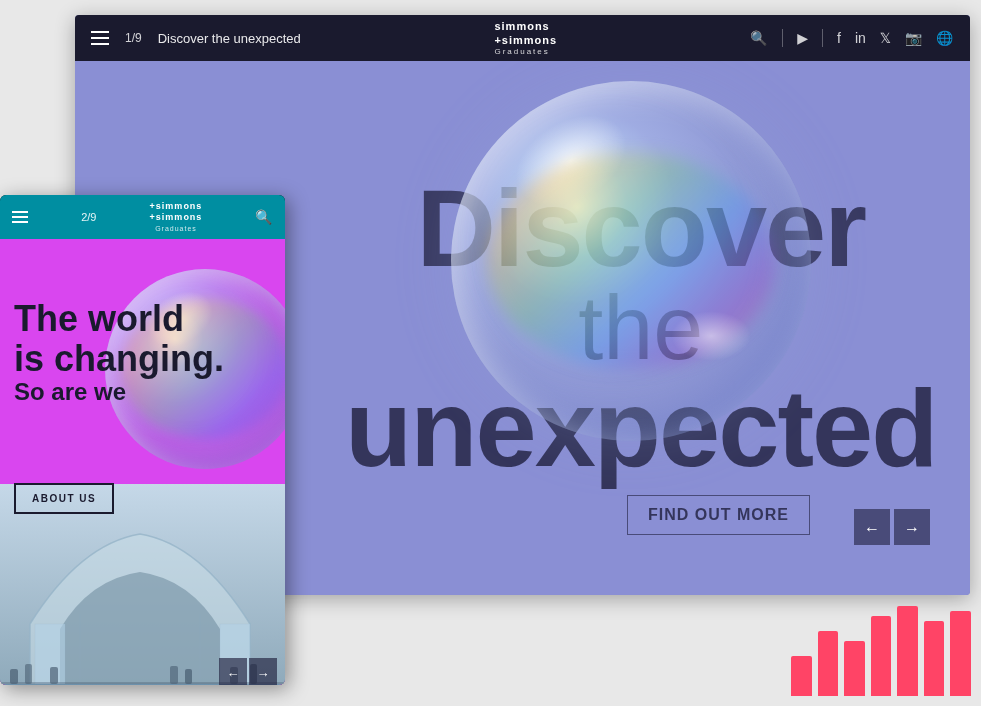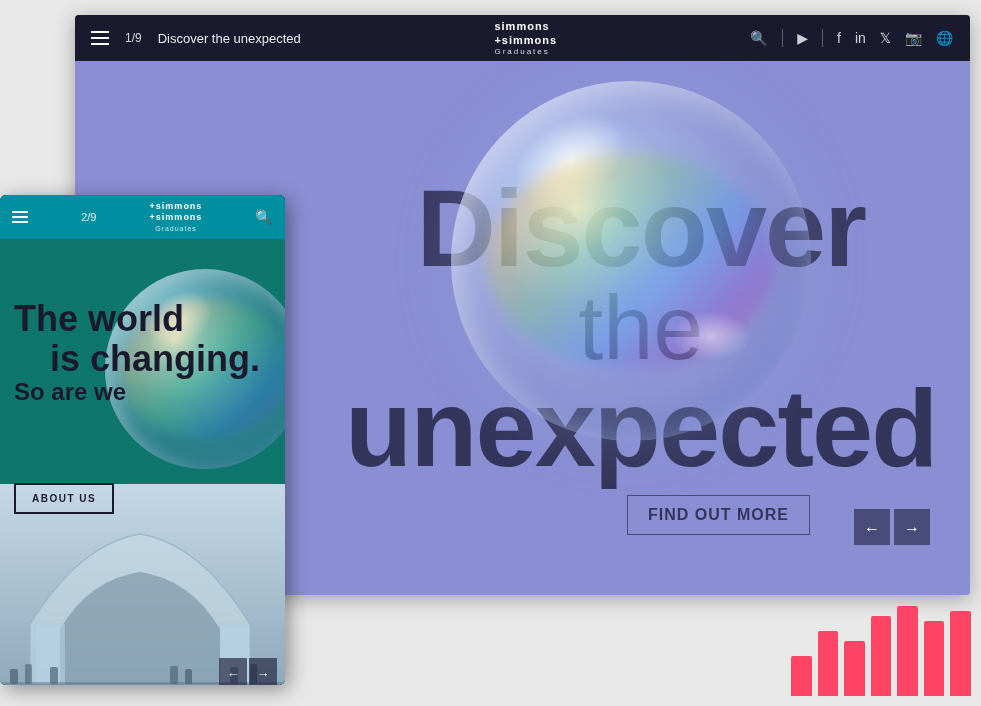--- a/index.html
+++ b/index.html
@@ -335,21 +335,21 @@
       cursor: pointer;
     }
 
     
     .mobile-hero {
       position: absolute;
       top: 44px;
       left: 0;
       right: 0;
       height: 455px;
-      background: #0f766e;
+      background: #d946ef;
       overflow: hidden;
     }
 
     
     .mobile-bubble {
       position: absolute;
       top: 30px;
       right: -20px;
       width: 200px;
       height: 200px;
@@ -408,21 +408,20 @@
       font-weight: 700;
       color: #1a1a2e;
       line-height: 1.1;
     }
 
     .mobile-hero-line2 {
       font-size: 36px;
       font-weight: 700;
       color: #1a1a2e;
       line-height: 1.1;
-      margin-left: 36px;
     }
 
     .mobile-hero-line3 {
       font-size: 24px;
       font-weight: 700;
       color: #1a1a2e;
       line-height: 1.2;
     }
 
     

